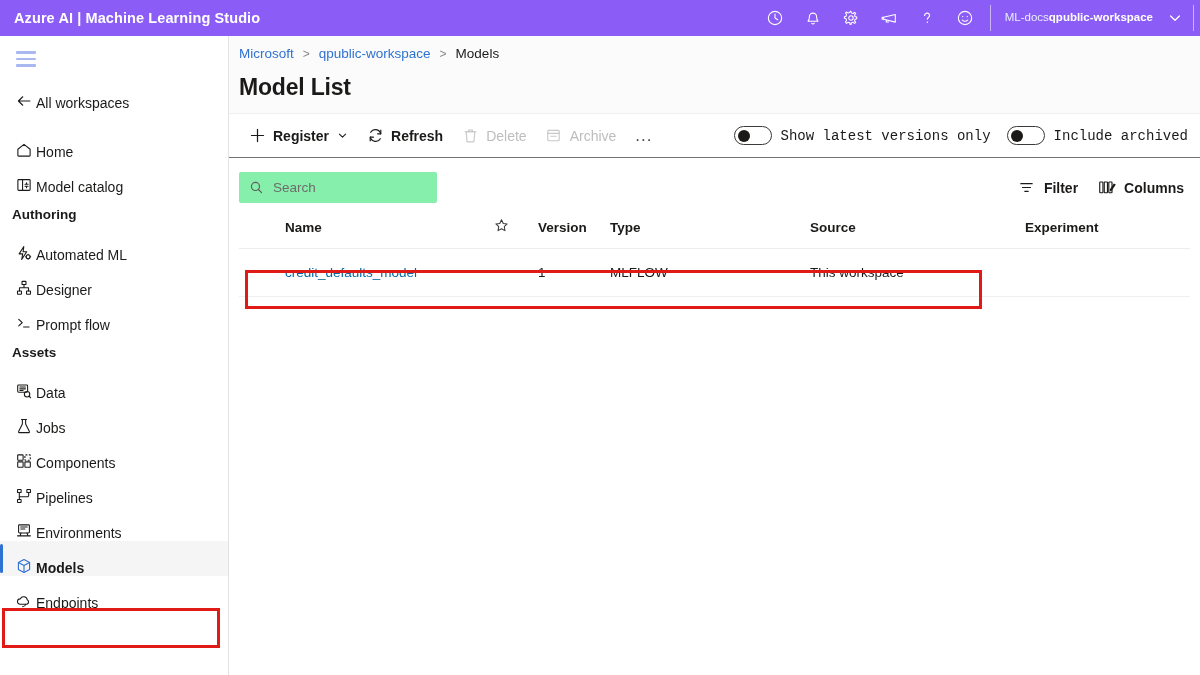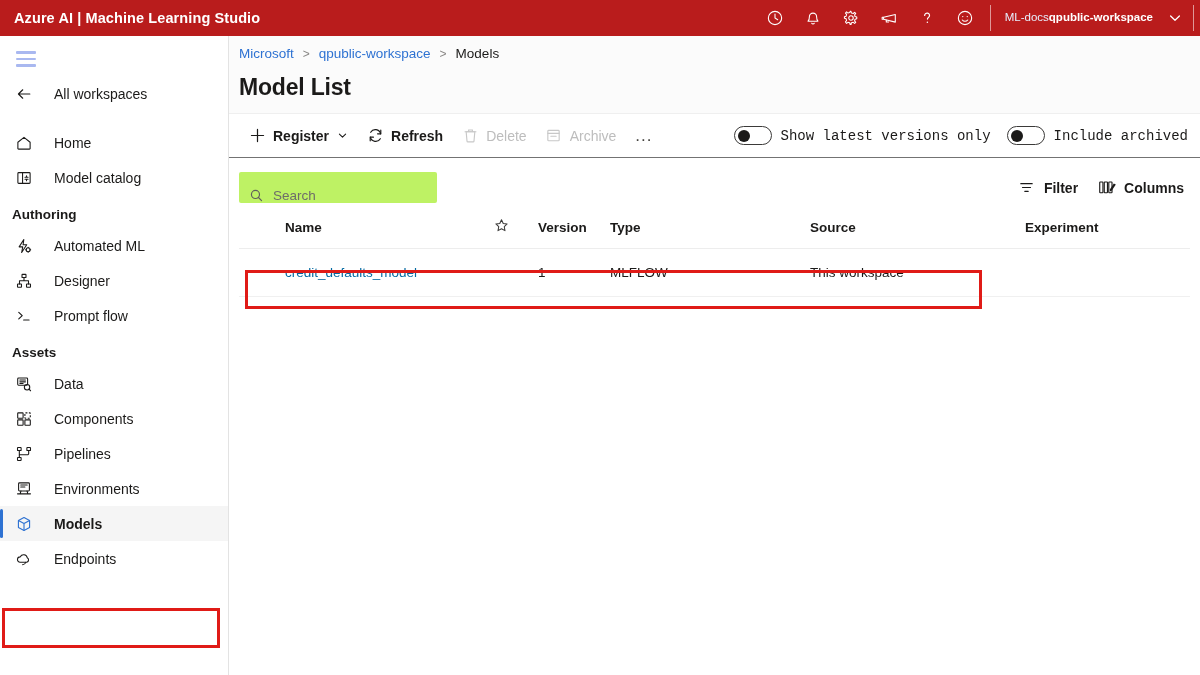--- a/index.html
+++ b/index.html
@@ -7,21 +7,21 @@
     width: 1200px; height: 675px;
     background: #ffffff;
     font-family: "Liberation Sans", sans-serif;
     overflow: hidden;
   }
   .app { position: relative; width: 1200px; height: 675px; display: flex; flex-direction: column; }
 
   
   .topbar {
     height: 36px; flex: 0 0 36px;
-    background: #b91c1c;
+    background: #8b5cf6;
     display: flex; align-items: center;
     color: #ffffff;
     position: relative;
   }
   .topbar-brand {
     font-size: 14.5px; font-weight: bold; letter-spacing: .1px;
     padding-left: 14px; white-space: nowrap;
     color: #ffffff;
   }
   .topbar-right {
@@ -51,22 +51,22 @@
     position: relative;
     padding-top: 6px;
     overflow: hidden;
   }
   .hamburger { width: 48px; height: 34px; display: flex; align-items: center; padding-left: 16px; }
   .hamburger .bars { width: 20px; }
   .hamburger .bar { height: 2.5px; background: #a9b8f0; margin-bottom: 4px; border-radius: 1px; }
   .hamburger .bar:last-child { margin-bottom: 0; }
 
   .nav-item {
-    height: 35px; display: flex; align-items: center;
-    padding-left: 14px; gap: 20px;
+    height: 35px; display: flex; align-items: flex-end;
+    padding-left: 14px; gap: 2px;
     font-size: 14px; color: #1b1a19;
     position: relative; cursor: default;
   }
   .nav-item .ico { width: 20px; height: 20px; display: flex; align-items: center; justify-content: center; color: #1b1a19; flex: 0 0 20px; }
   .nav-item .lbl { white-space: nowrap; }
   .nav-item.back { margin-bottom: 6px; }
   .nav-item.selected { background: #f5f5f5; font-weight: bold; }
   .nav-item.selected .ico { color: #2e72d2; }
   .nav-item.selected::before {
     content: ""; position: absolute; left: 0; top: 3px; bottom: 3px;
@@ -117,22 +117,22 @@
   .toggle .knob {
     position: absolute; top: 50%; left: 3px; transform: translateY(-50%);
     width: 12px; height: 12px; border-radius: 50%; background: #1b1a19;
   }
   .toggle-label { font-size: 14px; color: #1b1a19; white-space: nowrap; font-family: Liberation Mono, monospace; }
 
   
   .content { flex: 1 1 auto; padding: 0 10px 0 10px; min-height: 0; position: relative; }
   .list-toolbar { height: 52px; display: flex; align-items: center; padding-top: 7px; }
   .search-box {
-    width: 198px; height: 31px; background: #bef264; border-radius: 2px;
-    display: flex; align-items: flex-end; gap: 9px; padding: 0 10px;
+    width: 198px; height: 31px; background: #86efac; border-radius: 2px;
+    display: flex; align-items: center; gap: 9px; padding: 0 10px;
   }
   .search-box .ico { color: #605e5c; display: flex; align-items: center; }
   .search-box .ph { font-size: 13.5px; color: #6e6c6a; }
   .list-actions { margin-left: auto; display: flex; align-items: center; gap: 20px; padding-right: 6px; }
   .la-btn { display: flex; align-items: center; gap: 8px; font-size: 14px; color: #1b1a19; font-weight: bold; }
   .la-btn .ico { display: flex; align-items: center; justify-content: center; width: 18px; height: 18px; }
 
   .tbl { width: 100%; border-collapse: collapse; table-layout: fixed; }
   .tbl th {
     text-align: left; font-size: 13.5px; font-weight: bold; color: #1b1a19;
@@ -315,20 +315,29 @@
           <svg width="18" height="18" viewBox="0 0 20 20" fill="none" stroke="currentColor" stroke-width="1.2">
             <rect x="3" y="3.4" width="11" height="8" rx="1"></rect>
             <path d="M5.4 5.6h6.2M5.4 7.6h6.2M5.4 9.4h3.6" stroke-linecap="round"></path>
             <circle cx="13.4" cy="13.6" r="3"></circle>
             <path d="M15.6 15.8l1.7 1.7" stroke-linecap="round"></path>
           </svg>
         </span>
         <span class="lbl">Data</span>
       </div>
 
+      <div class="nav-item">
+        <span class="ico">
+          <svg width="18" height="18" viewBox="0 0 20 20" fill="none" stroke="currentColor" stroke-width="1.2">
+            <path d="M8.2 2.8v5L4 16.2a.8.8 0 00.7 1.2h10.6a.8.8 0 00.7-1.2L11.8 7.8v-5" stroke-linejoin="round"></path>
+            <path d="M7.2 2.8h5.6" stroke-linecap="round"></path>
+          </svg>
+        </span>
+        <span class="lbl">Jobs</span>
+      </div>
 
       <div class="nav-item">
         <span class="ico">
           <svg width="18" height="18" viewBox="0 0 20 20" fill="none" stroke="currentColor" stroke-width="1.2">
             <rect x="3" y="3.2" width="6" height="6" rx="0.6"></rect>
             <rect x="11" y="3.2" width="6" height="6" rx="0.6" stroke-dasharray="2.2 1.6"></rect>
             <rect x="3" y="11" width="6" height="6" rx="0.6"></rect>
             <rect x="11" y="11" width="6" height="6" rx="0.6"></rect>
           </svg>
         </span>

